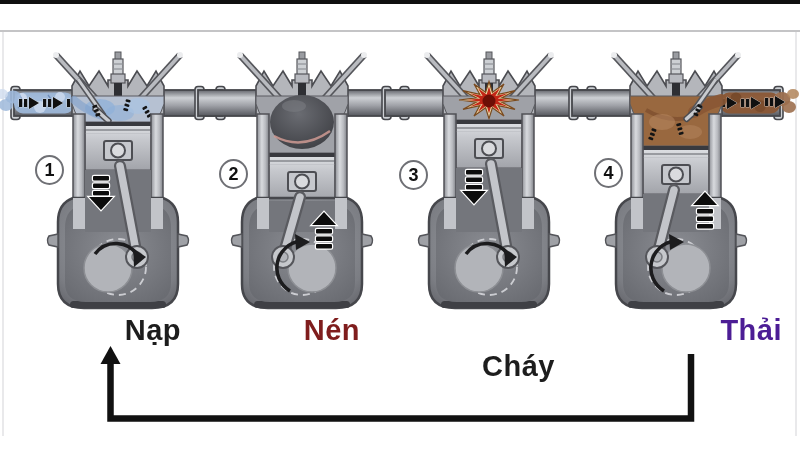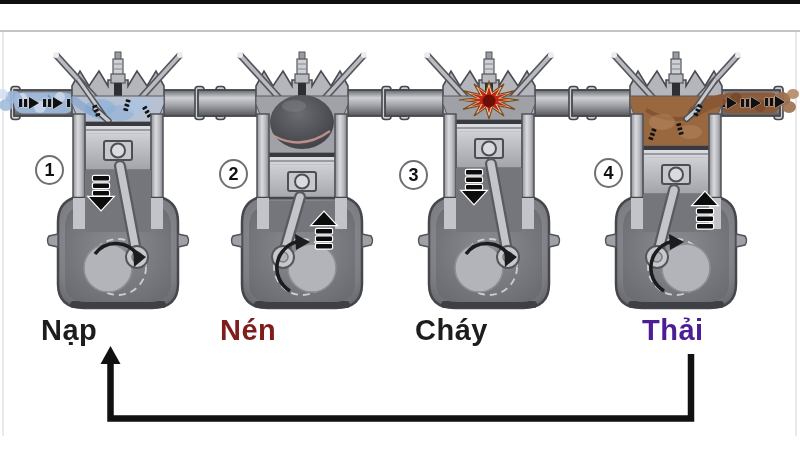--- a/index.html
+++ b/index.html
@@ -7,21 +7,21 @@
     width:800px;height:452px;position:relative;overflow:hidden;
     background:#ffffff;
     font-family:"Liberation Sans","DejaVu Sans",sans-serif;
   }
   .top-bar{position:absolute;left:0;top:0;width:800px;height:4px;}
   .divider{position:absolute;left:0;top:30px;width:800px;height:2px;}
   .edge{position:absolute;top:32px;height:404px;width:2px;opacity:.8;}
   .edge.left{left:2px;} .edge.right{left:795px;}
   #scene{position:absolute;left:0;top:0;}
   .stroke-label{
-    position:absolute;top:314px;width:140px;text-align:left;
+    position:absolute;top:314px;width:140px;text-align:right;
     font-size:29px;font-weight:bold;letter-spacing:.5px;
   }
   .num-badge{
     position:absolute;width:29px;height:30px;border-radius:50%;
     background:#ffffff;border:2px solid #6f7075;box-sizing:border-box;
     text-align:center;line-height:26px;font-size:18px;font-weight:bold;color:#111;
   }
 </style>
 </head>
 <body style="background: rgb(255, 255, 255);">
@@ -368,14 +368,14 @@
     </g>
 </svg>
 
 <div class="num-badge" style="left:35px;top:155px">1</div>
 <div class="num-badge" style="left:219px;top:159px">2</div>
 <div class="num-badge" style="left:399px;top:160px">3</div>
 <div class="num-badge" style="left:594px;top:158px">4</div>
 
 <div class="stroke-label" style="left: 41px; color: rgb(29, 29, 29);">Nạp</div>
 <div class="stroke-label" style="left: 220px; color: #7f1d1d;">Nén</div>
-<div class="stroke-label" style="left: 415px; color: rgb(29, 29, 29);">Cháy</div>
+<div class="stroke-label" style="left: 415px; color: rgb(29, 29, 29); margin-top: 36px;">Cháy</div>
 <div class="stroke-label" style="left: 642px; color: #4c1d95;">Thải</div>
 
 </body></html>

